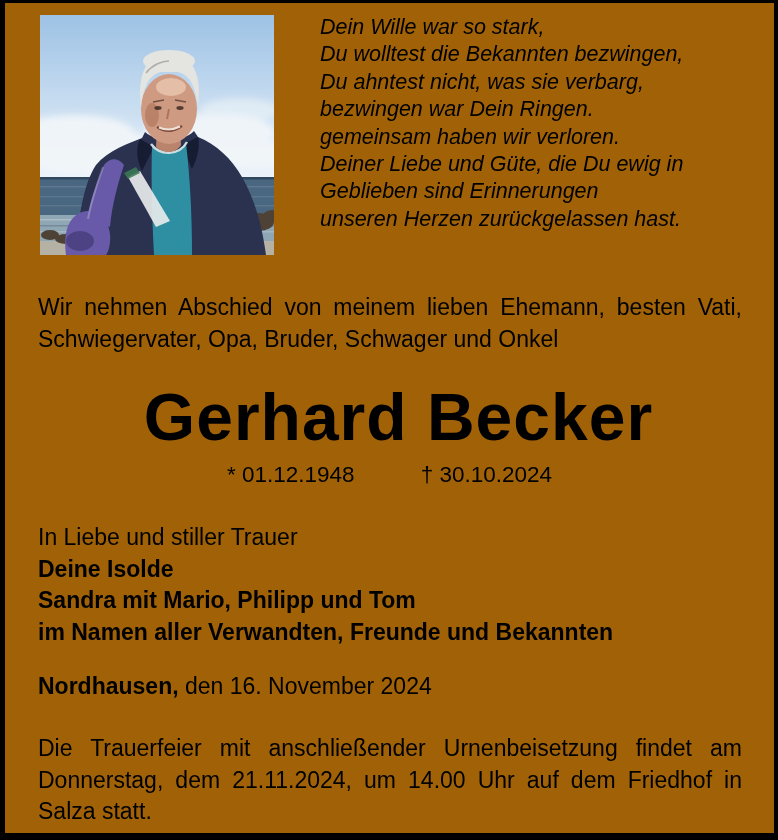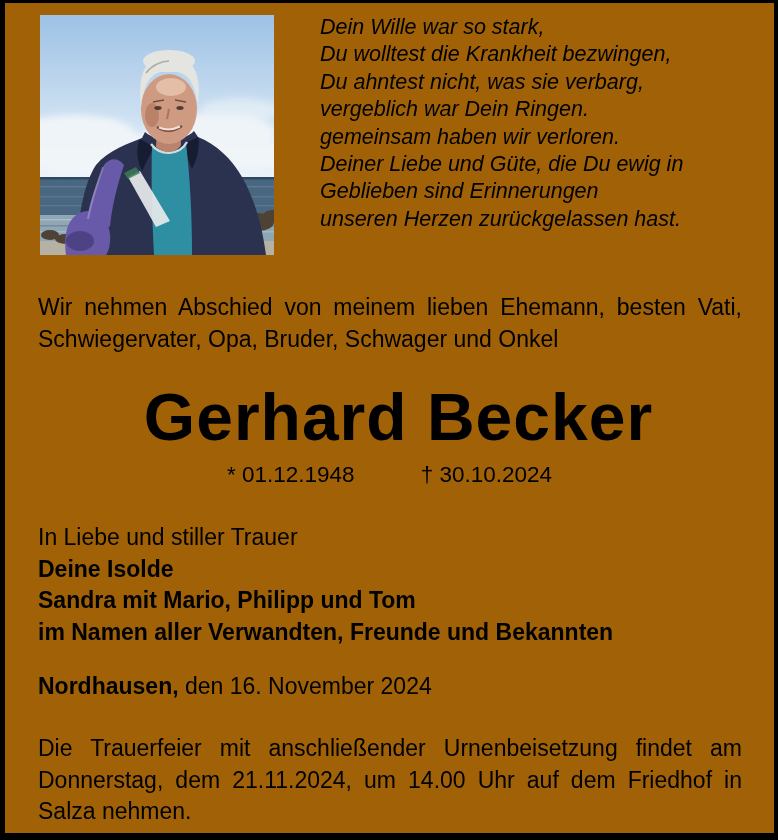--- a/index.html
+++ b/index.html
@@ -143,23 +143,23 @@
         <ellipse cx="140" cy="93" rx="3.6" ry="1.9" fill="rgba(40,25,20,0.75)"></ellipse>
         <path d="M 129 94 L 127 104" stroke="rgba(150,90,70,0.6)" stroke-width="2"></path>
         <path d="M 117 112 Q 129 120 142 111" fill="none" stroke="rgba(110,55,45,0.85)" stroke-width="2.2"></path>
         <path d="M 119 112.5 Q 129 117 140 111.5" fill="none" stroke="rgba(245,240,228,0.9)" stroke-width="2"></path>
       </g>
     </g>
   </svg>
 
   <div class="poem">
     <div class="poem-line">Dein Wille war so stark,</div>
-    <div class="poem-line">Du wolltest die Krankheit bezwingen,</div>
+    <div class="poem-line">Du wolltest die Bekannten bezwingen,</div>
     <div class="poem-line">Du ahntest nicht, was sie verbarg,</div>
-    <div class="poem-line">vergeblich war Dein Ringen.</div>
+    <div class="poem-line">bezwingen war Dein Ringen.</div>
     <div class="poem-line">gemeinsam haben wir verloren.</div>
     <div class="poem-line">Deiner Liebe und Güte, die Du ewig in</div>
     <div class="poem-line">Geblieben sind Erinnerungen</div>
     <div class="poem-line">unseren Herzen zurückgelassen hast.</div>
   </div>
 
   <div class="para intro">
     <div class="just">Wir nehmen Abschied von meinem lieben Ehemann, besten Vati,</div>
     <div>Schwiegervater, Opa, Bruder, Schwager und Onkel</div>
   </div>
@@ -179,16 +179,16 @@
   </div>
 
   <div class="para dateline">
     <span class="bold">Nordhausen,</span>
     <span>den 16. November 2024</span>
   </div>
 
   <div class="para funeral">
     <div class="just">Die Trauerfeier mit anschließender Urnenbeisetzung findet am</div>
     <div class="just">Donnerstag, dem 21.11.2024, um 14.00 Uhr auf dem Friedhof in</div>
-    <div>Salza nehmen.</div>
+    <div>Salza statt.</div>
   </div>
 
 </div>
 
 </body></html>

